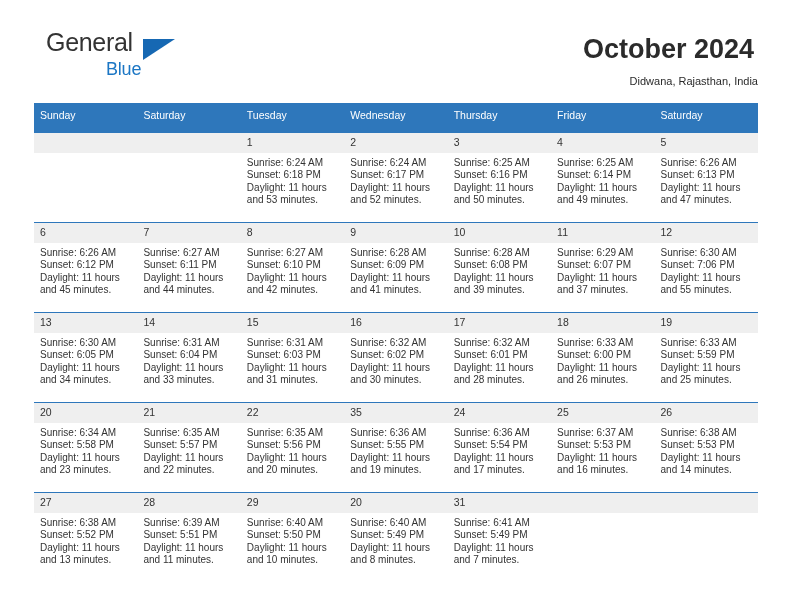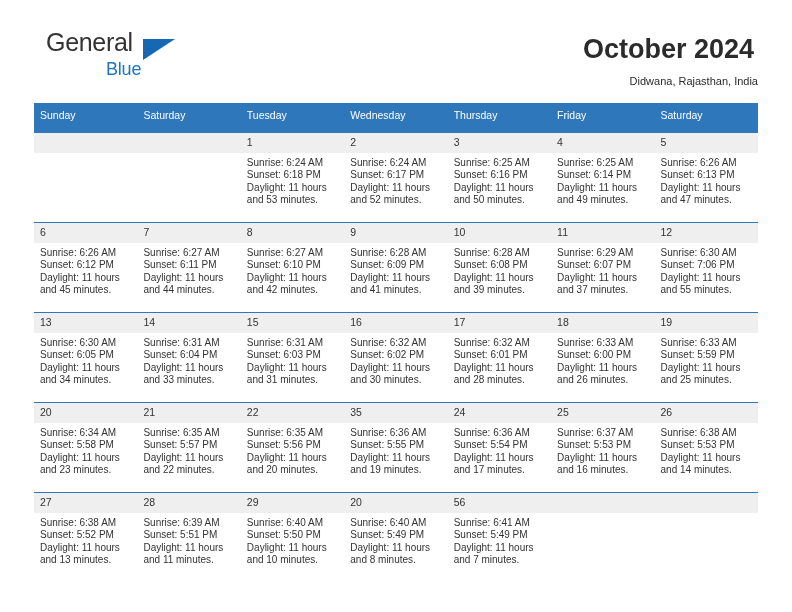--- a/index.html
+++ b/index.html
@@ -522,21 +522,21 @@
               <div class="details">
                 <div>Sunrise: 6:40 AM</div>
                 <div>Sunset: 5:49 PM</div>
                 <div>Daylight: 11 hours</div>
                 <div>and 8 minutes.</div>
               </div>
             </div>
           </td>
           <td>
             <div class="cell-inner">
-              <div class="daynum">56</div>
+              <div class="daynum">31</div>
               <div class="details">
                 <div>Sunrise: 6:41 AM</div>
                 <div>Sunset: 5:49 PM</div>
                 <div>Daylight: 11 hours</div>
                 <div>and 7 minutes.</div>
               </div>
             </div>
           </td>
           <td class="blank">
             <div class="cell-inner">

